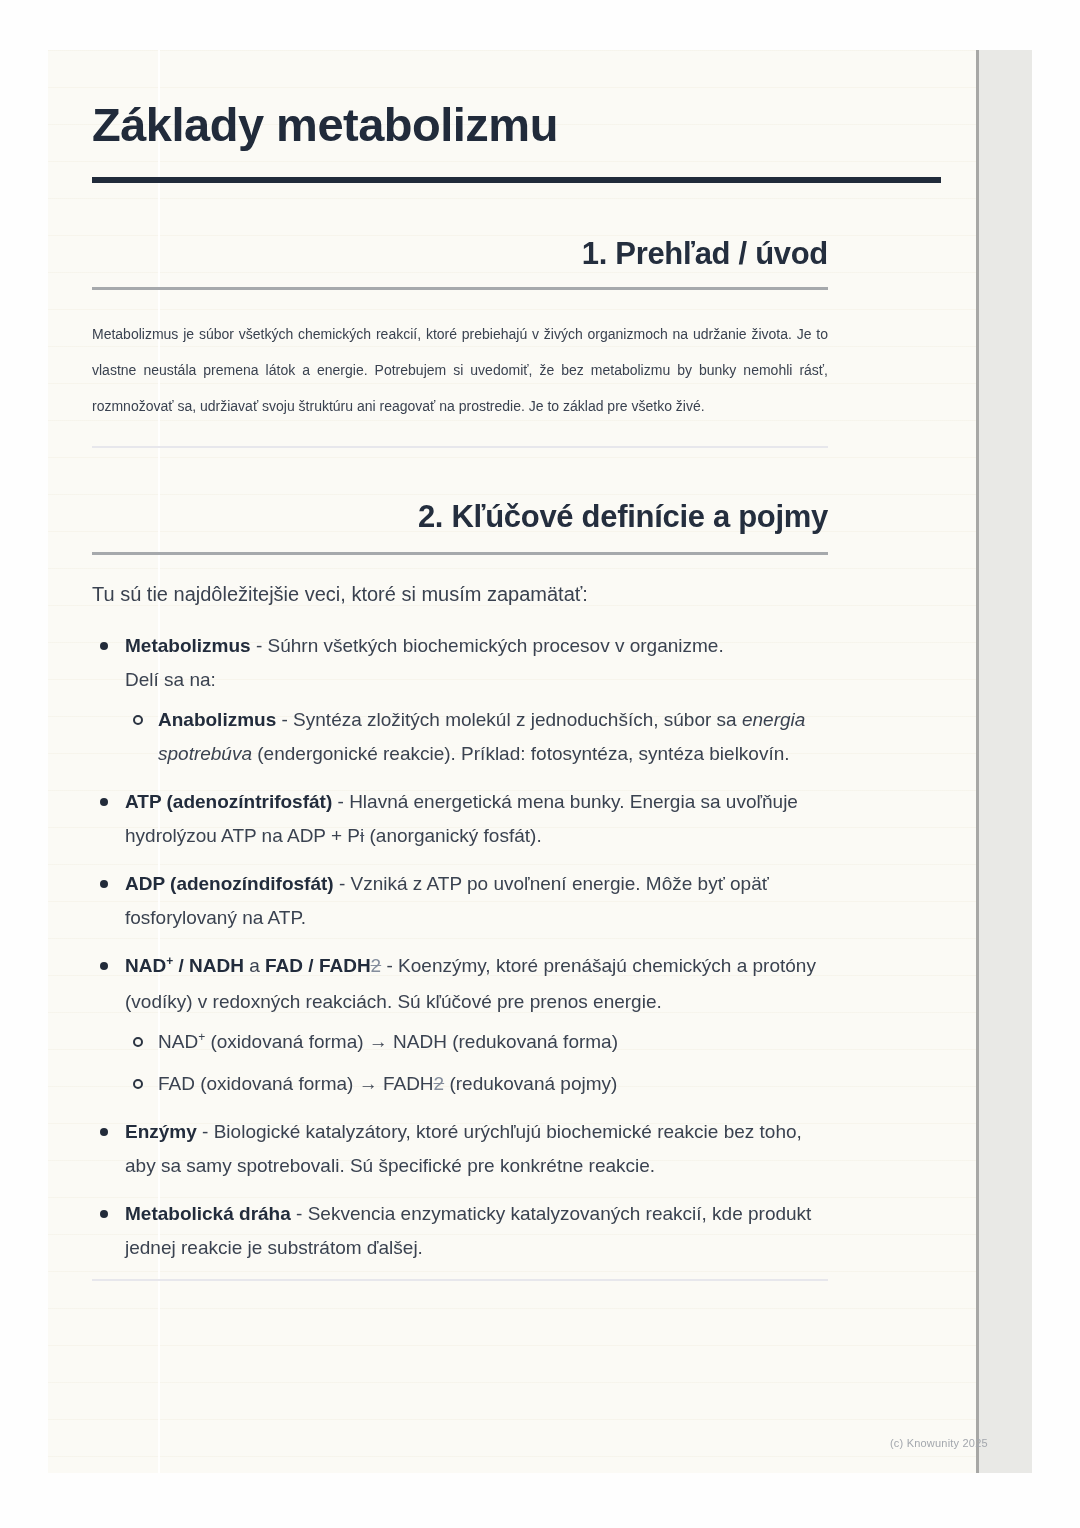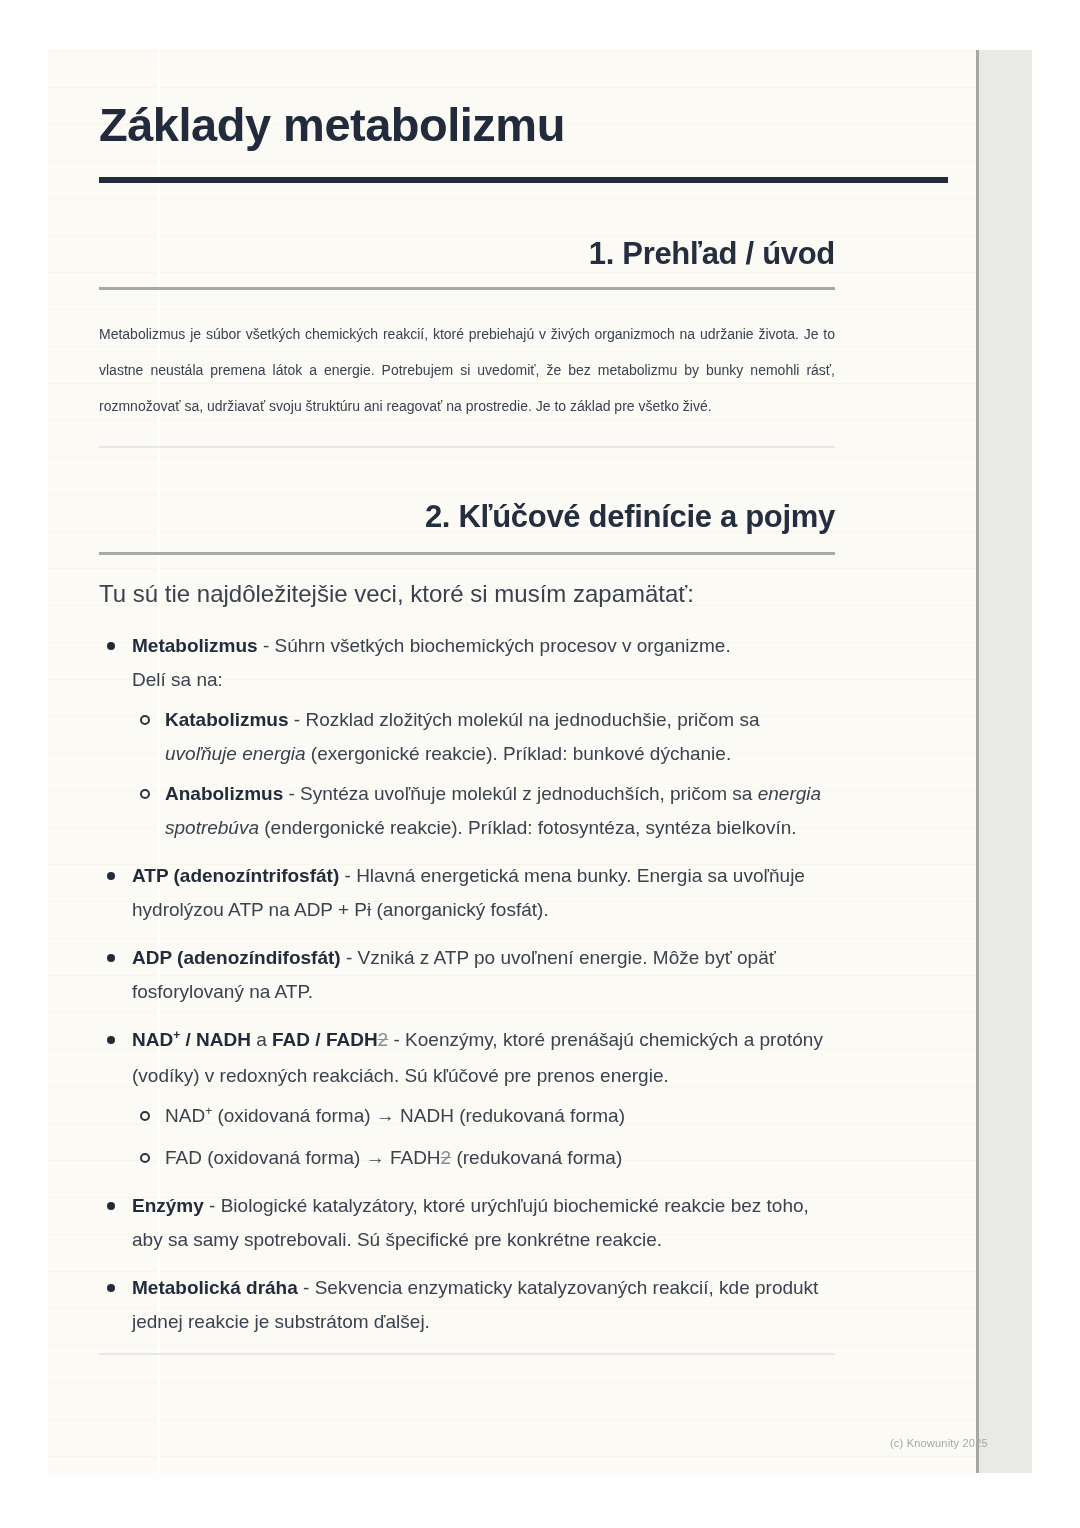--- a/index.html
+++ b/index.html
@@ -12,42 +12,42 @@
     position:absolute;left:48px;top:50px;width:928px;height:1423px;
     background:
       repeating-linear-gradient(to bottom, rgba(190,172,120,0.07) 0 1px, rgba(0,0,0,0) 1px 37px),
       #fbfaf5;
     overflow:hidden;
   }
   .margin-line{
     position:absolute;left:110px;top:0;width:2px;height:100%;
     background:rgba(255,255,255,0.9);
   }
-  .content{position:absolute;left:51px;top:0;width:736px;}
+  .content{position:absolute;left:44px;top:0;width:736px;}
   h1{
     margin:48px 0 0 0;font-size:47px;line-height:54px;font-weight:700;
     color:#212b3b;letter-spacing:-0.5px;
   }
   .title-rule{width:849px;height:6px;background:#212b3b;margin-top:25px;}
   h2{
     margin:0;font-size:31px;line-height:38px;font-weight:700;
     color:#242e3e;letter-spacing:-0.3px;text-align:right;
   }
   .h2-first{margin-top:52px;}
   .h2-second{margin-top:50px;}
   .heading-underline{width:736px;height:3px;background:#a6a9ac;margin-top:14px;}
   .heading-underline.second{margin-top:16px;}
   .para{
     margin:26px 0 8px 0;font-size:14px;line-height:36px;color:#3a4250;
     text-align:justify;
   }
   .soft-divider{width:736px;height:2px;background:#e7e7ec;}
   .soft-divider.mid{margin-top:22px;}
   .soft-divider.bottom{margin-top:14px;}
-  .intro{margin:24px 0 0 0;font-size:24px;line-height:30px;color:#3a4250;}
+  .intro{margin:24px 0 0 0;font-size:20px;line-height:30px;color:#3a4250;}
   .bullets{margin-top:20px;}
   .li{
     position:relative;padding-left:33px;font-size:19px;line-height:34px;
     color:#3a4250;margin-bottom:14px;
   }
   .li .marker{
     position:absolute;left:8px;top:13px;width:8px;height:8px;border-radius:50%;
     background:#222b3a;
   }
   .li.sub{margin-left:33px;margin-bottom:6px;}
@@ -87,27 +87,26 @@
     <p class="para">Metabolizmus je súbor všetkých chemických reakcií, ktoré prebiehajú v živých organizmoch na udržanie života. Je to vlastne neustála premena látok a energie. Potrebujem si uvedomiť, že bez metabolizmu by bunky nemohli rásť, rozmnožovať sa, udržiavať svoju štruktúru ani reagovať na prostredie. Je to základ pre všetko živé.</p>
 
     <div class="soft-divider mid"></div>
 
     <h2 class="h2-second">2. Kľúčové definície a pojmy</h2>
     <div class="heading-underline second"></div>
     <p class="intro">Tu sú tie najdôležitejšie veci, ktoré si musím zapamätať:</p>
 
     <div class="bullets" id="bullets">
         <div class="li tight"><span class="marker"></span><span class="seg-bold">Metabolizmus</span><span> - Súhrn všetkých biochemických procesov v organizme.</span><br><span>Delí sa na:</span></div>
-        <div class="li sub"><span class="marker"></span><span class="seg-bold">Katabolizmus</span><span> - Rozklad zložitých molekúl na jednoduchšie, pričom sa </span><span class="seg-italic">uvoľňuje energia</span><span> (exergonické reakcie). Príklad: bunkové dýchanie.</span></div>
-        <div class="li sub gap"><span class="marker"></span><span class="seg-bold">Anabolizmus</span><span> - Syntéza uvoľňuje molekúl z jednoduchších, pričom sa </span><span class="seg-italic">energia spotrebúva</span><span> (endergonické reakcie). Príklad: fotosyntéza, syntéza bielkovín.</span></div>
+        <div class="li sub gap"><span class="marker"></span><span class="seg-bold">Anabolizmus</span><span> - Syntéza zložitých molekúl z jednoduchších, súbor sa </span><span class="seg-italic">energia spotrebúva</span><span> (endergonické reakcie). Príklad: fotosyntéza, syntéza bielkovín.</span></div>
         <div class="li gap"><span class="marker"></span><span class="seg-bold">ATP (adenozíntrifosfát)</span><span> - Hlavná energetická mena bunky. Energia sa uvoľňuje hydrolýzou ATP na ADP + P</span><span class="seg-strike-dark">i</span><span> (anorganický fosfát).</span></div>
         <div class="li gap"><span class="marker"></span><span class="seg-bold">ADP (adenozíndifosfát)</span><span> - Vzniká z ATP po uvoľnení energie. Môže byť opäť fosforylovaný na ATP.</span></div>
         <div class="li tight"><span class="marker"></span><span class="seg-bold">NAD</span><span class="seg-bold-sup">+</span><span class="seg-bold"> / NADH</span><span> a </span><span class="seg-bold">FAD / FADH</span><span class="seg-strike">2</span><span> - Koenzýmy, ktoré prenášajú chemických a protóny (vodíky) v redoxných reakciách. Sú kľúčové pre prenos energie.</span></div>
         <div class="li sub"><span class="marker"></span><span>NAD</span><span class="seg-sup">+</span><span> (oxidovaná forma) → NADH (redukovaná forma)</span></div>
-        <div class="li sub gap"><span class="marker"></span><span>FAD (oxidovaná forma) → FADH</span><span class="seg-strike">2</span><span> (redukovaná forma)</span></div>
+        <div class="li sub gap"><span class="marker"></span><span>FAD (oxidovaná forma) → FADH</span><span class="seg-strike">2</span><span> (redukovaná pojmy)</span></div>
         <div class="li gap"><span class="marker"></span><span class="seg-bold">Enzýmy</span><span> - Biologické katalyzátory, ktoré urýchľujú biochemické reakcie bez toho, aby sa samy spotrebovali. Sú špecifické pre konkrétne reakcie.</span></div>
         <div class="li gap"><span class="marker"></span><span class="seg-bold">Metabolická dráha</span><span> - Sekvencia enzymaticky katalyzovaných reakcií, kde produkt jednej reakcie je substrátom ďalšej.</span></div>
       </div>
 
     <div class="soft-divider bottom"></div>
   </div>
 </div>
 
 <div class="page-right-edge"></div>
 <div class="scrollbar-track"></div>

